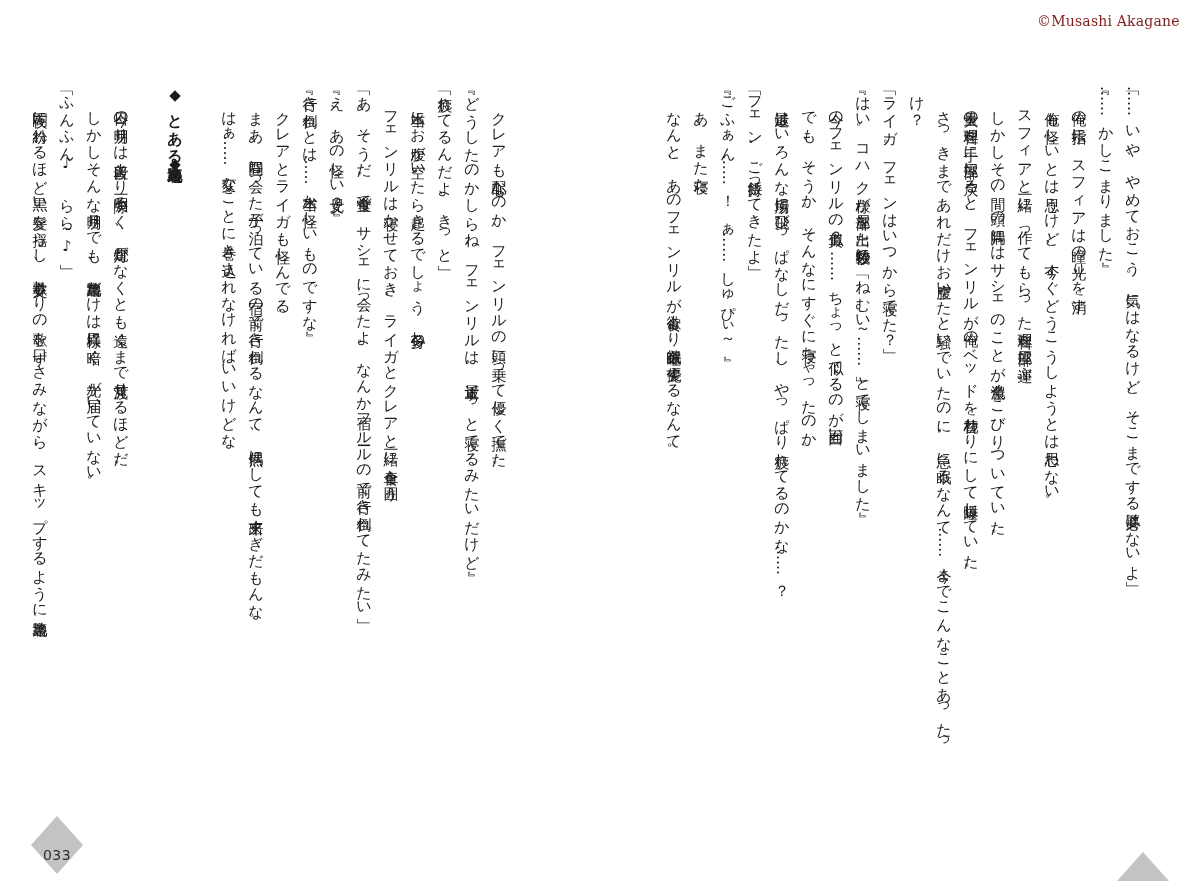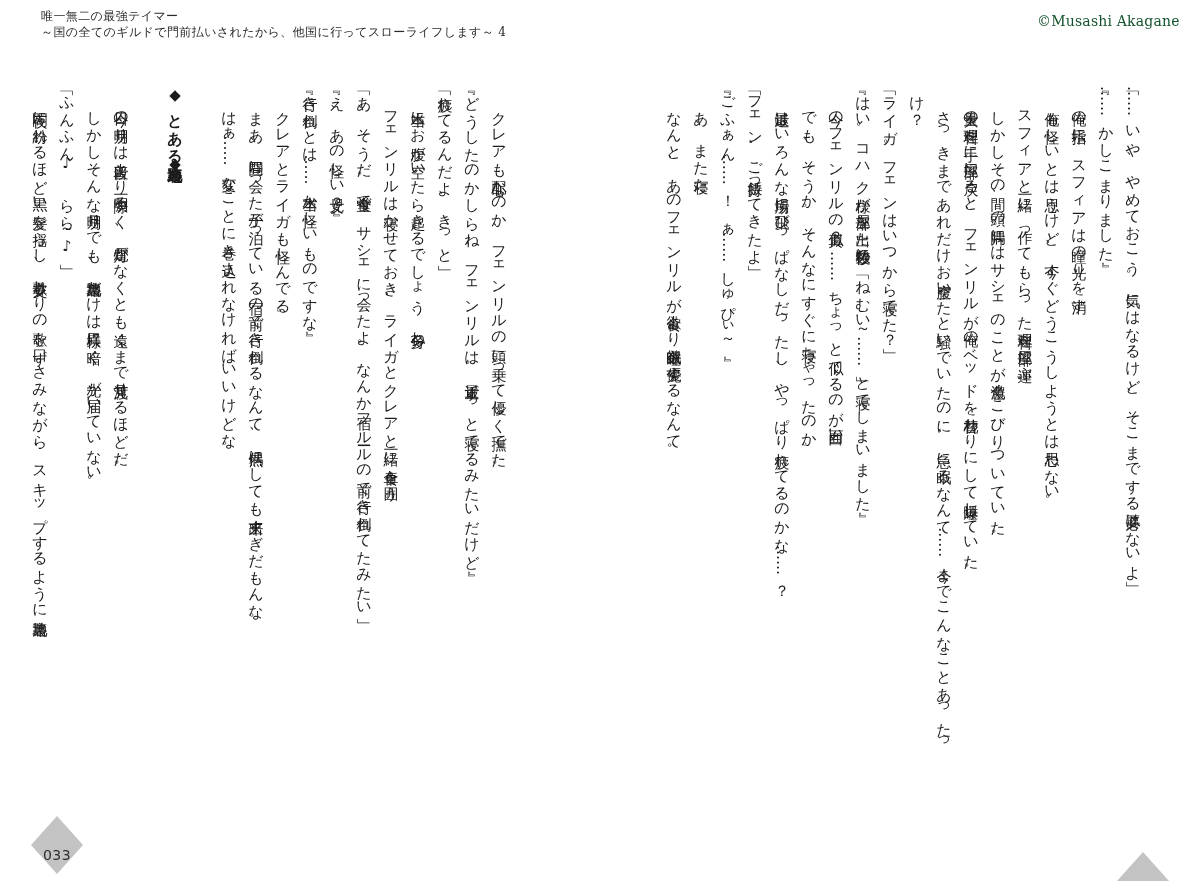--- a/index.html
+++ b/index.html
@@ -21,21 +21,21 @@
     color: #2a2a2a;
     font-size: 12px;
     line-height: 1.32;
     letter-spacing: 0.4px;
     white-space: nowrap;
   }
   
   .copyright {
     position: absolute;
     top: 13px; left: 1037px;
-    color: #14532d;
+    color: #7f1d1d;
     font-size: 14px;
     letter-spacing: 0.2px;
   }
   
   .page {
     position: absolute;
     top: 86px;
     height: 676px;
     writing-mode: vertical-rl;
     text-orientation: mixed;
@@ -70,24 +70,20 @@
     margin-top: 20px;
   }
   .pagenum-left  { left: 31px;   top: 816px; }
   .pagenum-right { left: 1117px; top: 852px; align-items: flex-end; }
 </style>
 </head>
 <body>
 
 <div class="sheet">
 
-  <div class="running-head">
-    <div>唯一無二の最強テイマー</div>
-    <div>～国の全てのギルドで門前払いされたから、他国に行ってスローライフします～ 4</div>
-  </div>
 
   <div class="copyright">©Musashi Akagane</div>
 
   <section class="page page-right">
       <p class="dialogue">「……いや、やめておこう。気にはなるけど、そこまでする必要はないよ」</p>
       <p class="dialogue">『……かしこまりました』</p>
       <p class="narration">俺の指示に、スフィアは瞳の光りを消す。</p>
       <p class="narration">俺も怪しいとは思うけど、今すぐどうこうしようとは思わない。</p>
       <p class="narration">スフィアと一緒に、作ってもらった料理を部屋に運ぶ。</p>
       <p class="narration">しかしその間、頭の片隅にはサシェのことが色濃くこびりついていた。</p>

